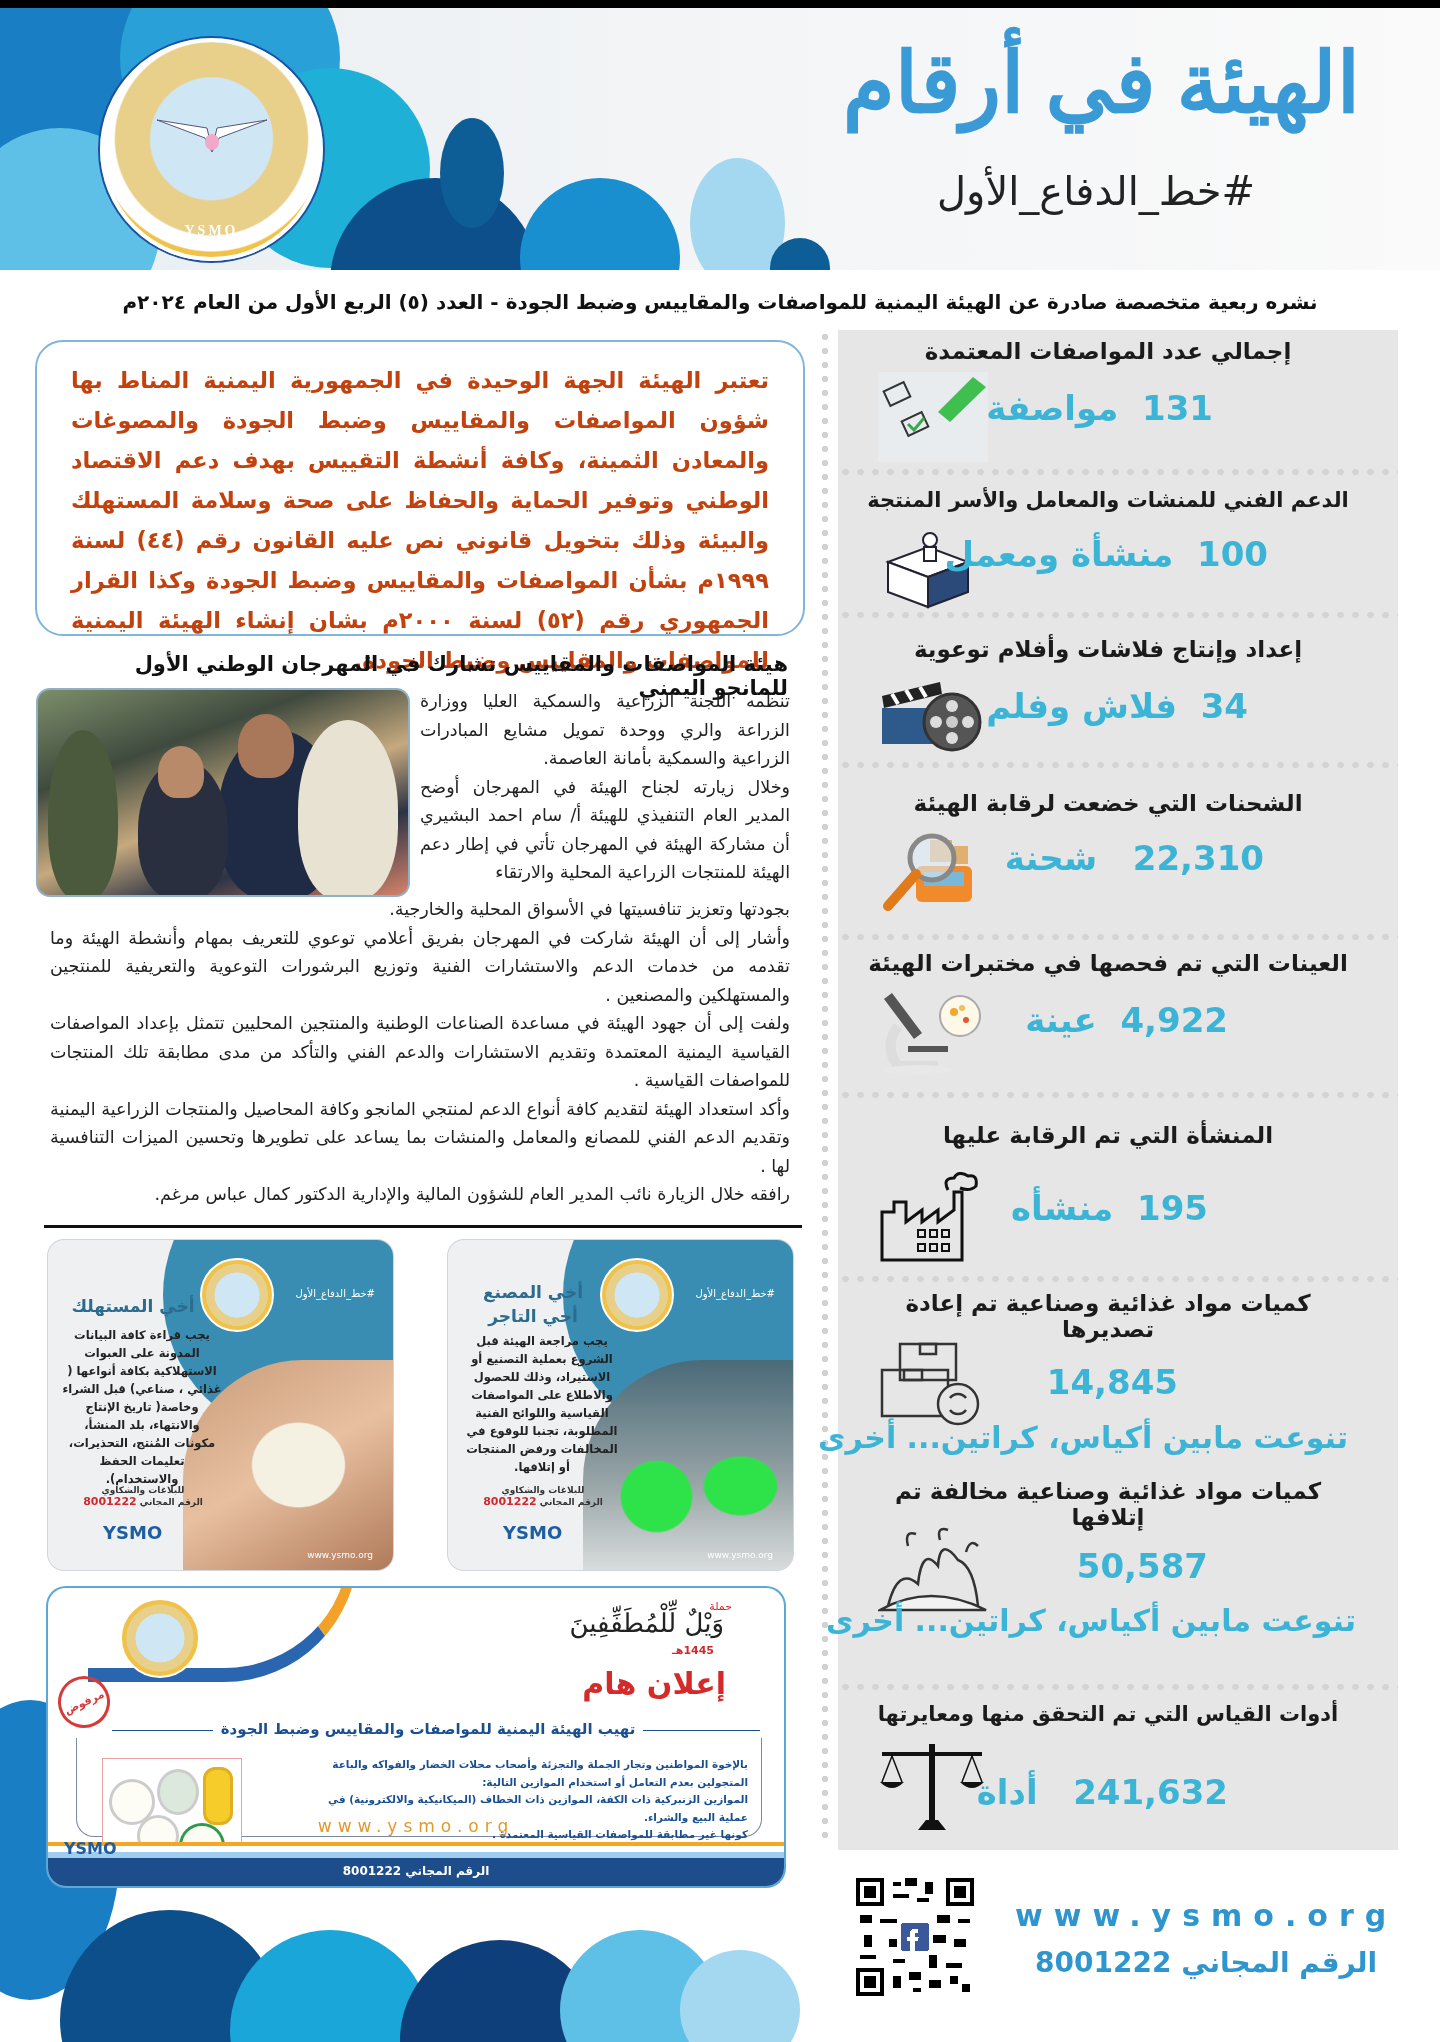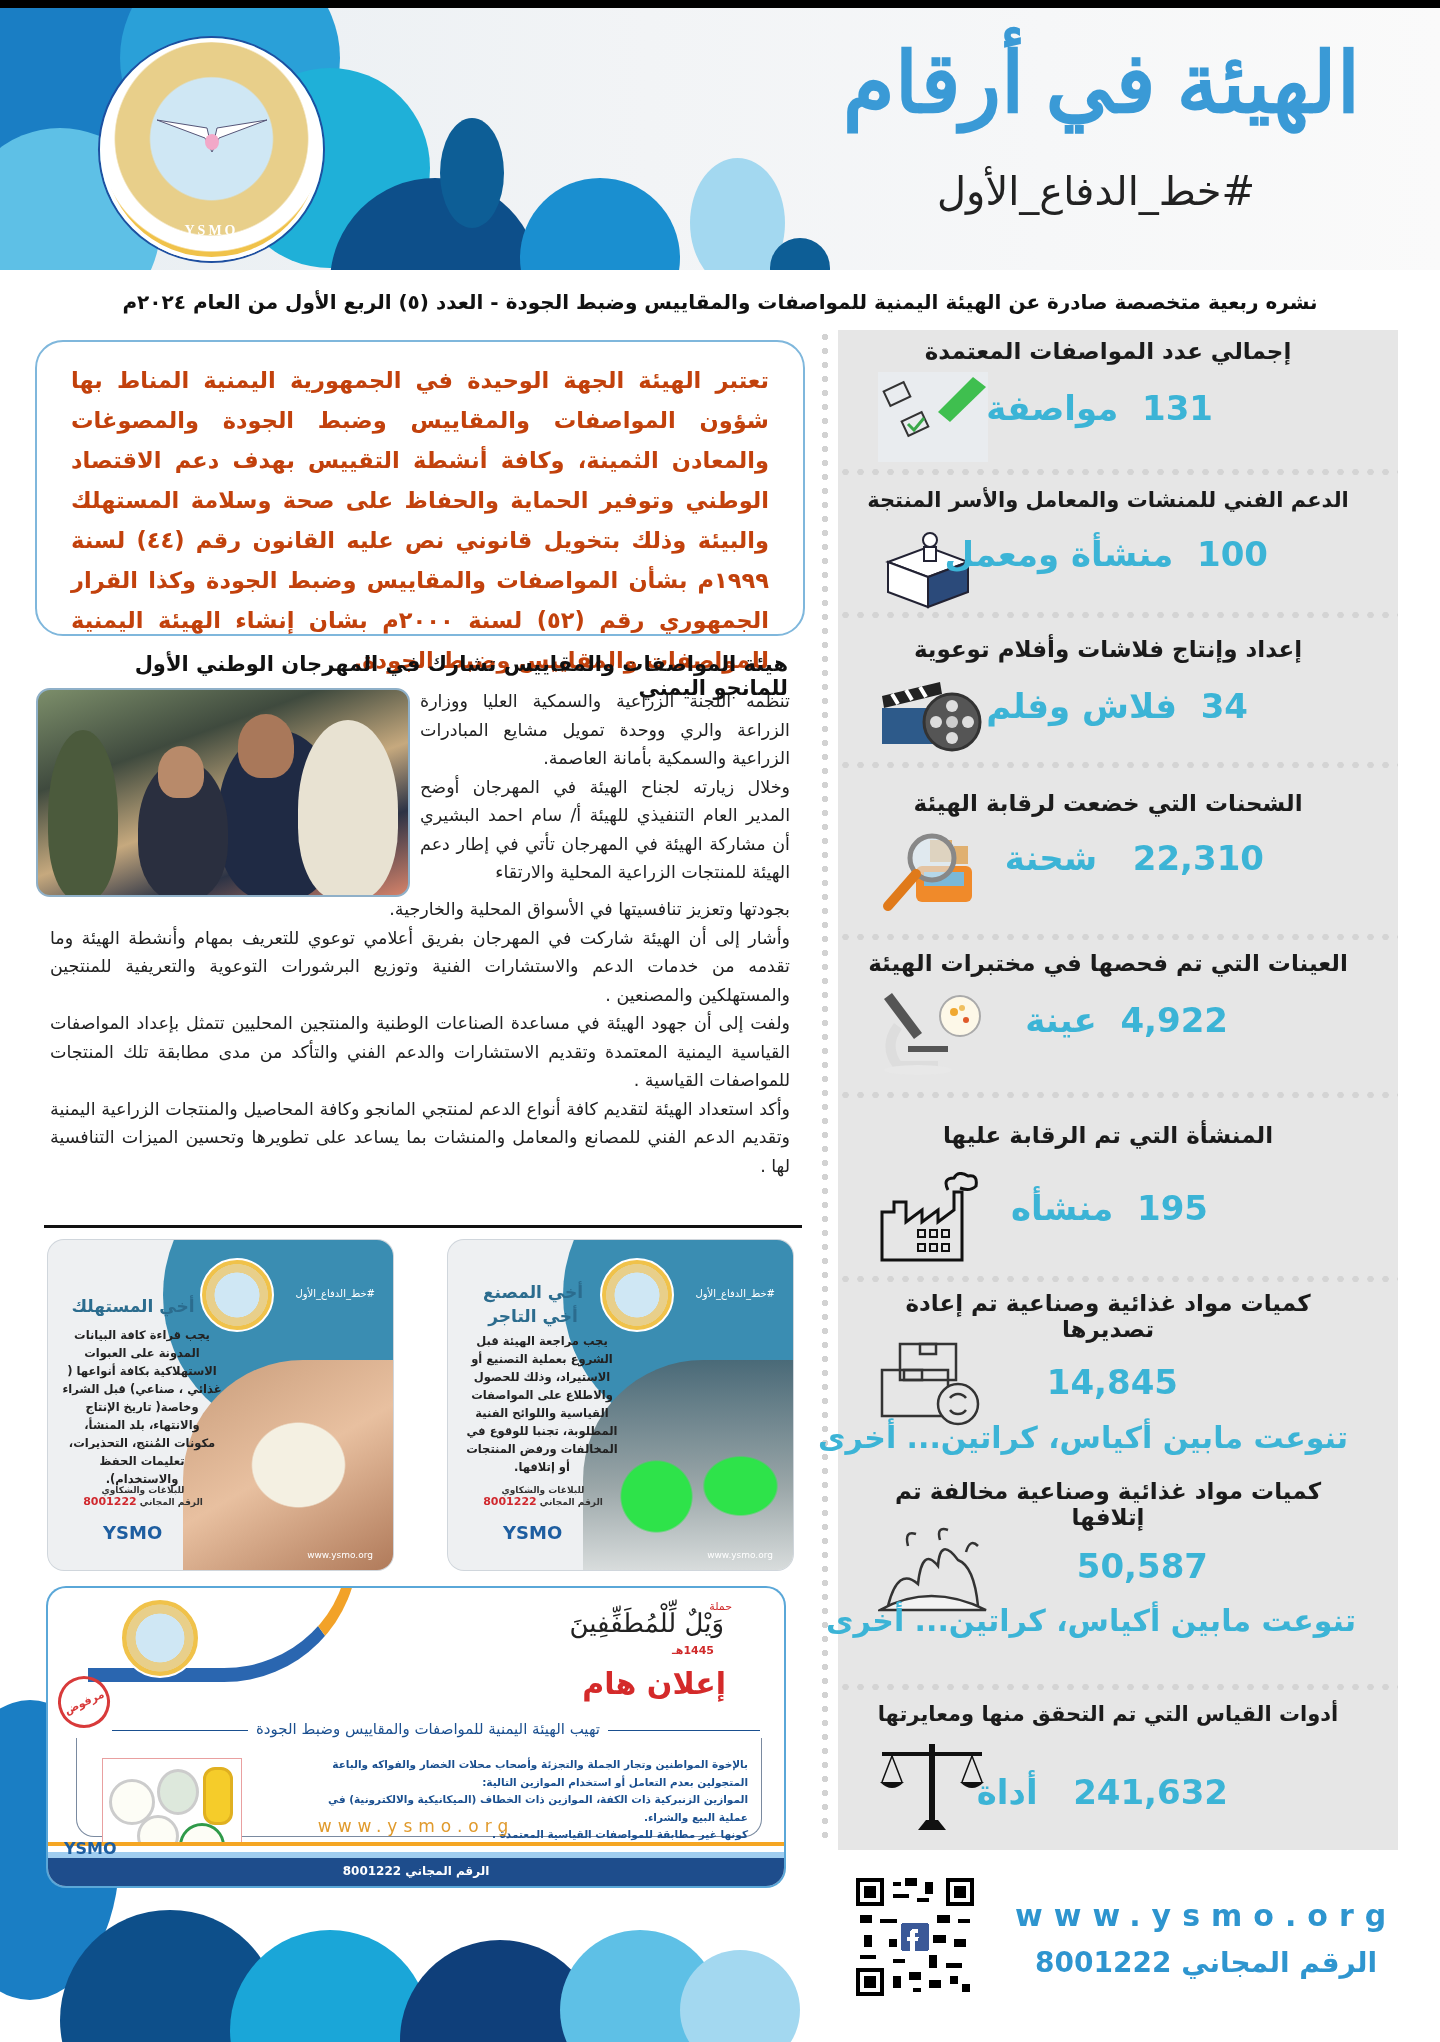--- a/index.html
+++ b/index.html
@@ -73,21 +73,21 @@
   .ann .swoosh-top { position: absolute; left: 40px; top: -40px; width: 260px; height: 120px; border-radius: 0 0 200px 0;
     border-bottom: 14px solid #2a66b0; border-right: 10px solid #f2a228; }
   .ann .logo2 { position: absolute; left: 72px; top: 10px; width: 76px; height: 76px; border-radius: 50%;
     background: radial-gradient(circle, #cfe7f4 0 45%, #e8cf8a 46% 62%, #f0c24a 63% 80%, #1e4fa0 81%); border: 2px solid #fff; }
   .ann .campaign-small { position: absolute; right: 52px; top: 12px; font-size: 11px; color: #d02a2a; }
   .ann .campaign { position: absolute; right: 60px; top: 20px; font-family: "DejaVu Serif", serif; font-size: 26px; color: #222; }
   .ann .year { position: absolute; right: 70px; top: 56px; font-size: 11px; color: #d02a2a; font-weight: bold; }
   .ann .announce { position: absolute; right: 58px; top: 78px; font-size: 30px; font-weight: bold; color: #d42a2a; }
   .ann .stamp { position: absolute; left: 10px; top: 88px; width: 46px; height: 46px; border: 3px solid #d83a3a; border-radius: 50%;
     color: #d83a3a; font-size: 11px; font-weight: bold; display: flex; align-items: center; justify-content: center; transform: rotate(-25deg); }
-  .ann .warn-head { position: absolute; left: 64px; right: 40px; top: 132px; text-align: center; font-weight: normal;
+  .ann .warn-head { position: absolute; left: 64px; right: 40px; top: 132px; text-align: center; font-weight: bold;
     font-size: 15px; color: #1a4f8f; }
   .ann .warn-head span { background: #fff; padding: 0 8px; position: relative; }
   .ann .warn-line { position: absolute; left: 64px; right: 24px; top: 142px; height: 1px; background: #1a4f8f; }
   .ann .inner-box { position: absolute; left: 28px; right: 22px; top: 150px; height: 98px; border: 1.5px solid #7a8aa0;
     border-top: none; border-radius: 0 0 18px 18px; }
   .ann .scales-img { position: absolute; left: 54px; top: 170px; width: 138px; height: 120px; border: 1px solid #e9a0a0;
     background: #fff; }
   .ann .scales-img .dial { position: absolute; border-radius: 50%; border: 3px solid #ccc; background: #fdfdf6; }
   .ann .ann-text { position: absolute; right: 36px; top: 168px; width: 430px; font-size: 10.5px; font-weight: bold;
     color: #1a4f8f; line-height: 17.5px; text-align: right; }
@@ -168,20 +168,21 @@
 </div>
 <div class="article-text-top">
   <p>تنظمه اللجنة الزراعية والسمكية العليا ووزارة الزراعة والري ووحدة تمويل مشايع المبادرات الزراعية والسمكية بأمانة العاصمة.</p>
   <p>وخلال زيارته لجناح الهيئة في المهرجان أوضح المدير العام التنفيذي للهيئة أ/ سام احمد البشيري أن مشاركة الهيئة في المهرجان تأتي في إطار دعم الهيئة للمنتجات الزراعية المحلية والارتقاء</p>
 </div>
 <div class="article-text-bottom">
   <p>بجودتها وتعزيز تنافسيتها في الأسواق المحلية والخارجية.</p>
   <p>وأشار إلى أن الهيئة شاركت في المهرجان بفريق أعلامي توعوي للتعريف بمهام وأنشطة الهيئة وما تقدمه من خدمات الدعم والاستشارات الفنية وتوزيع البرشورات التوعوية والتعريفية للمنتجين والمستهلكين والمصنعين .</p>
   <p>ولفت إلى أن جهود الهيئة في مساعدة الصناعات الوطنية والمنتجين المحليين تتمثل بإعداد المواصفات القياسية اليمنية المعتمدة وتقديم الاستشارات والدعم الفني والتأكد من مدى مطابقة تلك المنتجات للمواصفات القياسية .</p>
   <p>وأكد استعداد الهيئة لتقديم كافة أنواع الدعم لمنتجي المانجو وكافة المحاصيل والمنتجات الزراعية اليمنية وتقديم الدعم الفني للمصانع والمعامل والمنشات بما يساعد على تطويرها وتحسين الميزات التنافسية لها .</p>
+  <p>رافقه خلال الزيارة نائب المدير العام للشؤون المالية والإدارية الدكتور كمال عباس مرغم.</p>
 </div>
 <div class="divider-line"></div>
 
 <div class="aw-card" style="left:448px;">
   <div class="blue-corner"></div>
   <div class="photo" style="background: radial-gradient(ellipse at 35% 65%, #2ee34a 0 18%, transparent 19%), radial-gradient(ellipse at 75% 60%, #2ee34a 0 16%, transparent 17%), linear-gradient(180deg,#4a6a78,#9aa6a8 60%,#d8dcdc);"></div>
   <div class="mini-logo"></div>
   <div class="tag">#خط_الدفاع_الأول</div>
   <div class="heading">أخي المصنع أخي التاجر</div>
   <div class="body" style="top:92px;">يجب مراجعة الهيئة قبل الشروع بعملية التصنيع أو الاستيراد، وذلك للحصول والاطلاع على المواصفات القياسية واللوائح الفنية المطلوبة، تجنبا للوقوع في المخالفات ورفض المنتجات أو إتلافها.</div>

